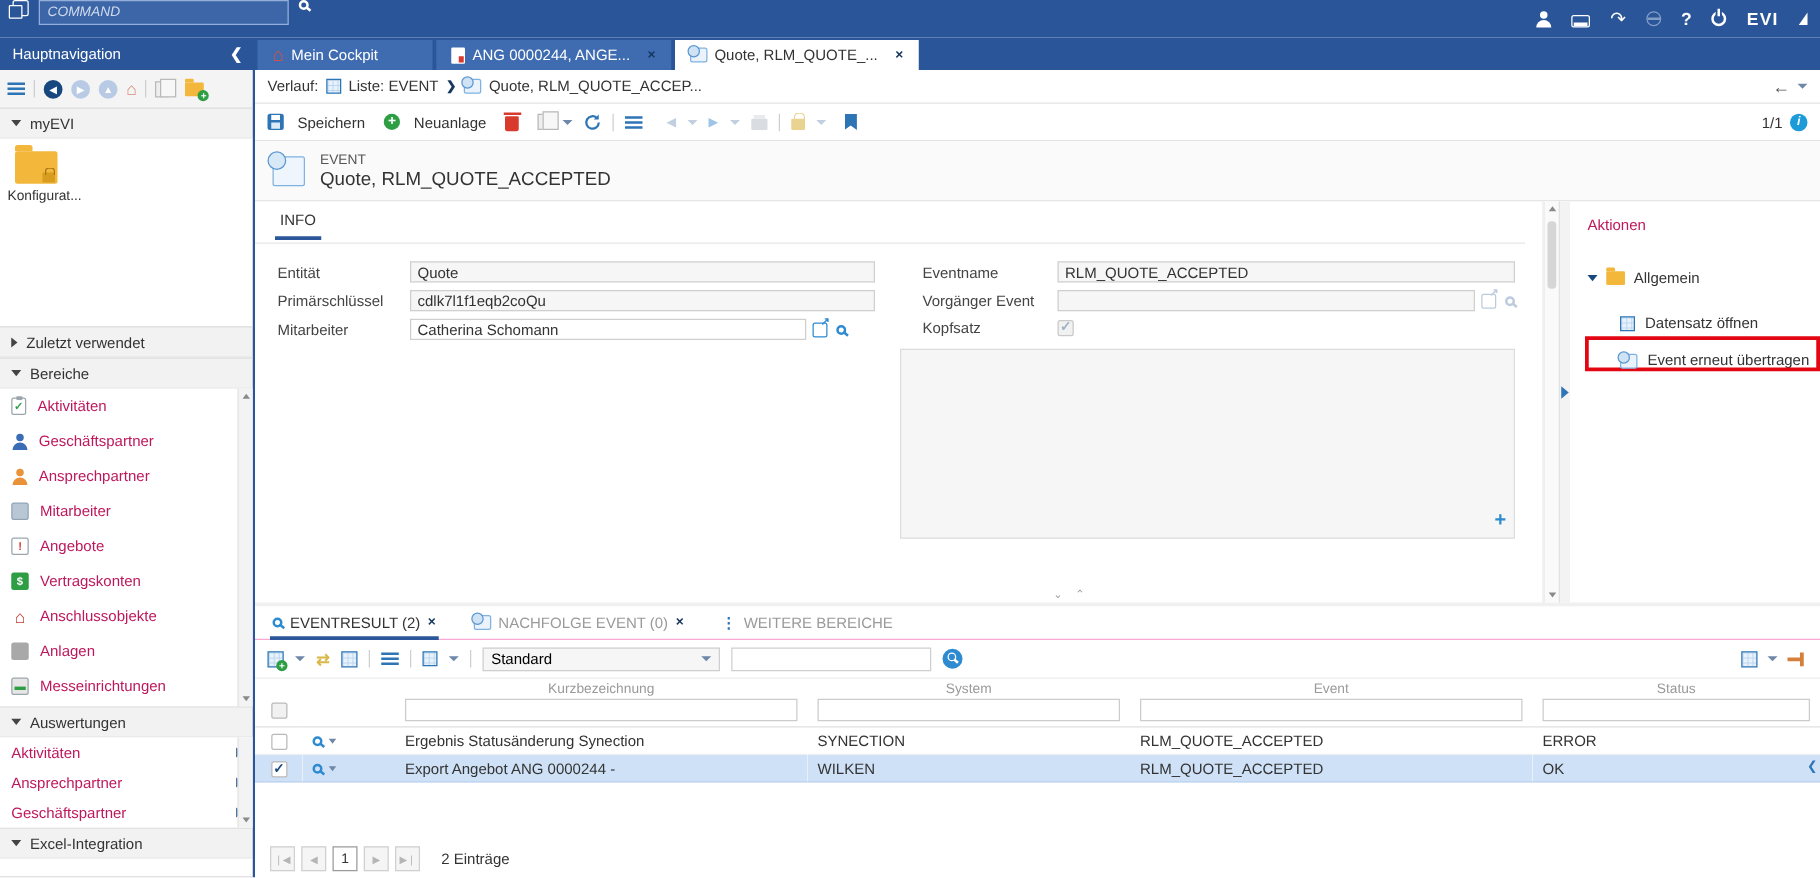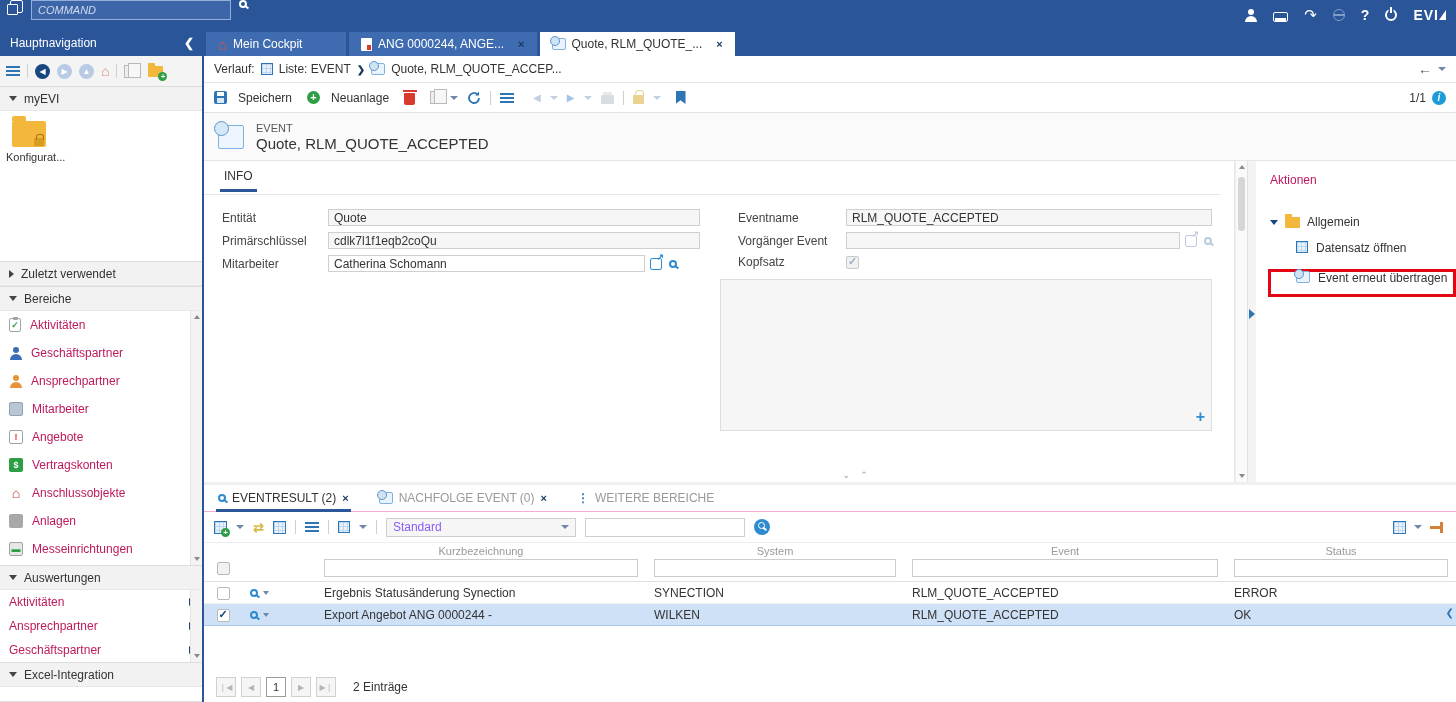--- a/index.html
+++ b/index.html
@@ -6,21 +6,21 @@
   html,body { width:1456px; height:702px; overflow:hidden; }
   body { font-family:"Liberation Sans", sans-serif; font-size:12px; color:#333; background:#fff; }
   .root { width:1456px; height:702px; display:flex; flex-direction:column; }
 
   
   .topbar { height:30px; background:#2a5699; display:flex; padding:0 10px; flex:none; }
   .cmd-input { width:200px; height:20px; background:#3d66a8; border:1px solid #93aed8; color:#e7edf7;
     font-style:italic; font-size:11px; padding:0 6px; margin:0 8px; }
   .cmd-input::placeholder { color:#cfdaed; font-style:italic; }
   .topbar-right { margin-left:auto; display:flex; align-items:center; gap:16px; color:#fff; }
-  .logo { color:#fff; font-weight:bold; font-size:14px; letter-spacing:1px; display:flex; align-items:center; gap:0; }
+  .logo { color:#fff; font-weight:bold; font-size:14px; letter-spacing:1px; display:flex; align-items:center; gap:16px; }
   .sail { width:0; height:0; border-left:7px solid transparent; border-bottom:10px solid #fff; }
 
   
   .tabsrow { height:26px; background:#2a5699; display:flex; flex:none; }
   .tabsrow .side-head { width:204px; flex:none; color:#fff; display:flex; align-items:center; padding:0 10px; }
   .side-head .collapse { margin-left:auto; font-weight:bold; }
   .wtab { margin-top:2px; height:24px; display:flex; align-items:center; gap:6px; padding:0 12px; color:#fff;
     background:#3f6cb1; margin-right:3px; font-size:12px; min-width:140px; }
   .wtab.first { margin-left:2px; }
   .wtab.active { background:#fff; color:#333; }
@@ -145,37 +145,37 @@
   .form-scroll { width:12px; flex:none; background:#fafafa; border-left:1px solid #eee; position:relative; }
   .form-scroll .thumb { position:absolute; left:2px; right:2px; top:16px; height:54px; background:#d6d6d6; border-radius:3px; }
   .divider-strip { width:9px; flex:none; background:#f3f3f3; border-left:1px solid #e2e2e2; position:relative; }
   .divider-strip .open-arrow { position:absolute; top:46%; left:1px; width:0; height:0;
     border-top:5px solid transparent; border-bottom:5px solid transparent; border-left:6px solid #2e75b6; }
 
   
   .actions { width:200px; flex:none; padding:12px 0 0 14px; }
   .actions-title { color:#be185d; margin-bottom:28px; }
   .act-group { display:flex; align-items:center; gap:7px; margin-bottom:12px; }
-  .act-item { display:flex; align-items:flex-start; gap:8px; height:24px; padding-left:26px; margin-bottom:6px; }
+  .act-item { display:flex; align-items:flex-end; gap:8px; height:24px; padding-left:26px; margin-bottom:6px; }
   .act-item.hl { outline:3px solid #e30613; outline-offset:-1px; margin-right:2px; }
 
   
   .bottompanel { flex:none; height:220px; border-top:3px solid #f0f0f0; display:flex; flex-direction:column; }
   .btabs { height:27px; display:flex; align-items:flex-end; gap:26px; padding:0 12px; border-bottom:1px solid #f9a8d4; flex:none; }
   .btab { display:flex; align-items:center; gap:6px; padding:4px 2px 6px; color:#9a9a9a; position:relative; }
   .btab.active { color:#333; }
   .btab.active::after { content:''; position:absolute; left:0; right:0; bottom:-1px; height:3px; background:#2b579a; }
   .btab .x { color:#17375e; font-weight:bold; font-size:11px; }
   .dots { color:#2e75b6; font-weight:bold; letter-spacing:0; }
   .btoolbar { height:31px; display:flex; align-items:center; gap:9px; padding:0 10px; border-bottom:1px solid #eee; flex:none; }
   .tbl-plus { width:13px; height:13px; border:1px solid #2e75b6; background:
     linear-gradient(#bcd6ef 1px, transparent 1px) 0 0/100% 4px,
     linear-gradient(90deg,#bcd6ef 1px, transparent 1px) 0 0/4px 100%, #e8f2fb; position:relative; }
   .swap { color:#d9b94a; font-size:13px; font-weight:bold; }
-  .preset { width:190px; height:19px; border:1px solid #cfcfcf; background:#f6f6f6; color:#8b5cf6; display:flex; align-items:center; padding:0 6px;gap:16px; }
+  .preset { width:190px; height:19px; border:1px solid #cfcfcf; background:#f6f6f6; color:#000000; display:flex; align-items:center; padding:0 6px;gap:16px; }
   .preset .caret { margin-left:auto; }
   .freetext { width:160px; height:19px; border:1px solid #cfcfcf; background:#fff; }
   .mag-btn { width:16px; height:16px; border-radius:50%; background:#2e8bd0; position:relative; }
   .mag-btn::before { content:''; position:absolute; left:4px; top:3px; width:5px; height:5px; border:1.5px solid #fff; border-radius:50%; }
   .mag-btn::after { content:''; position:absolute; left:9px; top:9px; width:4px; height:1.5px; background:#fff; transform:rotate(40deg); }
   .btoolbar .right { margin-left:auto; display:flex; align-items:center; gap:8px; }
   .dock { width:12px; height:3px; background:#d4803a; position:relative; margin-right:4px; }
   .dock::before { content:''; position:absolute; right:-1px; top:-4px; width:3px; height:11px; background:#d4803a; }
 
   table.grid { border-collapse:collapse; width:100%; table-layout:fixed; }

